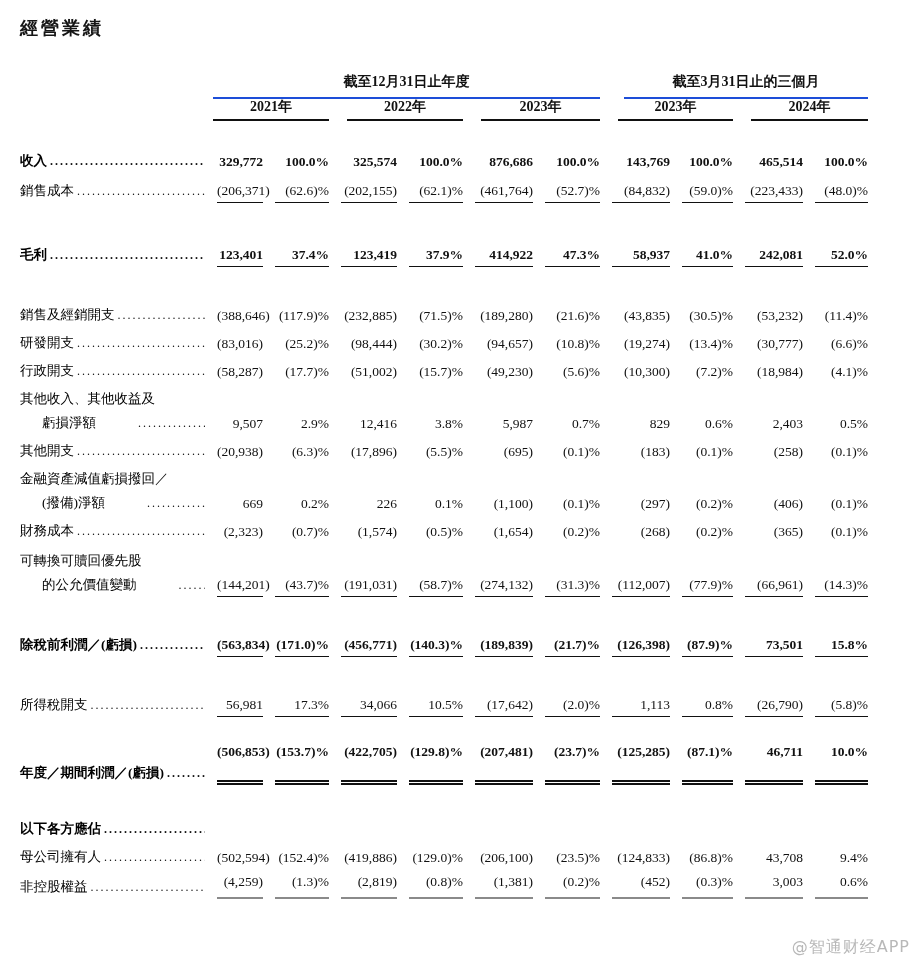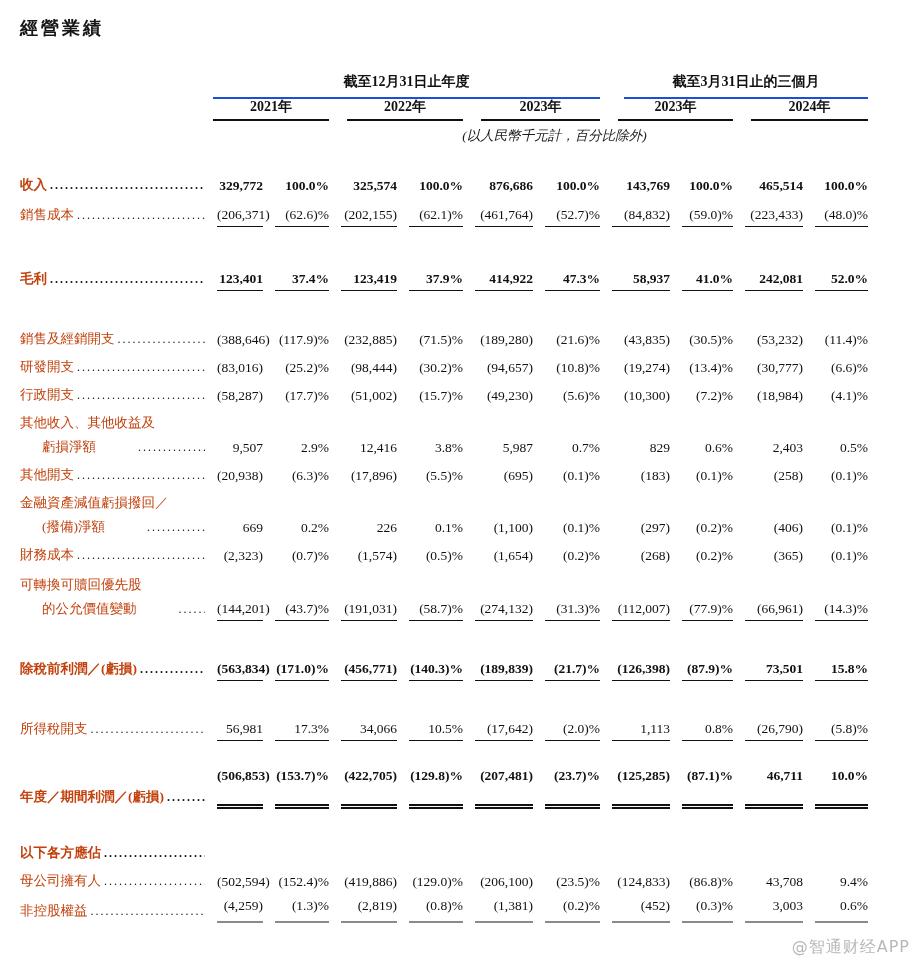--- a/index.html
+++ b/index.html
@@ -64,21 +64,21 @@
     padding: 16px 0 2px 438px;
     color: #1a1a1a;
   }
 
   
   .label-cell {
     text-align: left;
     font-size: 13.5px;
     line-height: 1.2;
     padding-bottom: 4px;
-    color: #c2410c;
+    color: #000000;
   }
   .lbl-top { padding-bottom: 8px; white-space: nowrap; }
   .leader { display: flex; align-items: baseline; white-space: nowrap; }
   .leader.indent { padding-left: 22px; gap: 39px; }
   .dots { flex: 1 1 auto; overflow: hidden; white-space: nowrap; margin-left: 3px; }
   .dots::after {
     content: "...........................................................";
     letter-spacing: 2px;
     font-size: 12px;
     color: #151515;
@@ -147,26 +147,20 @@
         <td colspan="2">
             <div class="year-line">2023年</div>
           </td>
         <td colspan="2">
             <div class="year-line">2023年</div>
           </td>
         <td colspan="2">
             <div class="year-line">2024年</div>
           </td>
       </tr>
-      <tr>
-        <td></td>
-        <td colspan="10">
-          <div class="currency-note">(以人民幣千元計，百分比除外)</div>
-        </td>
-      </tr>
     </thead>
     <tbody>
         <tr>
           <td colspan="11" style="height: 24px;"></td>
         </tr>
         <tr class="bold " style="height: 28px;">
           <td class="label-cell">
             <div class="leader">
               <span>收入</span>
               <span class="dots"></span>

